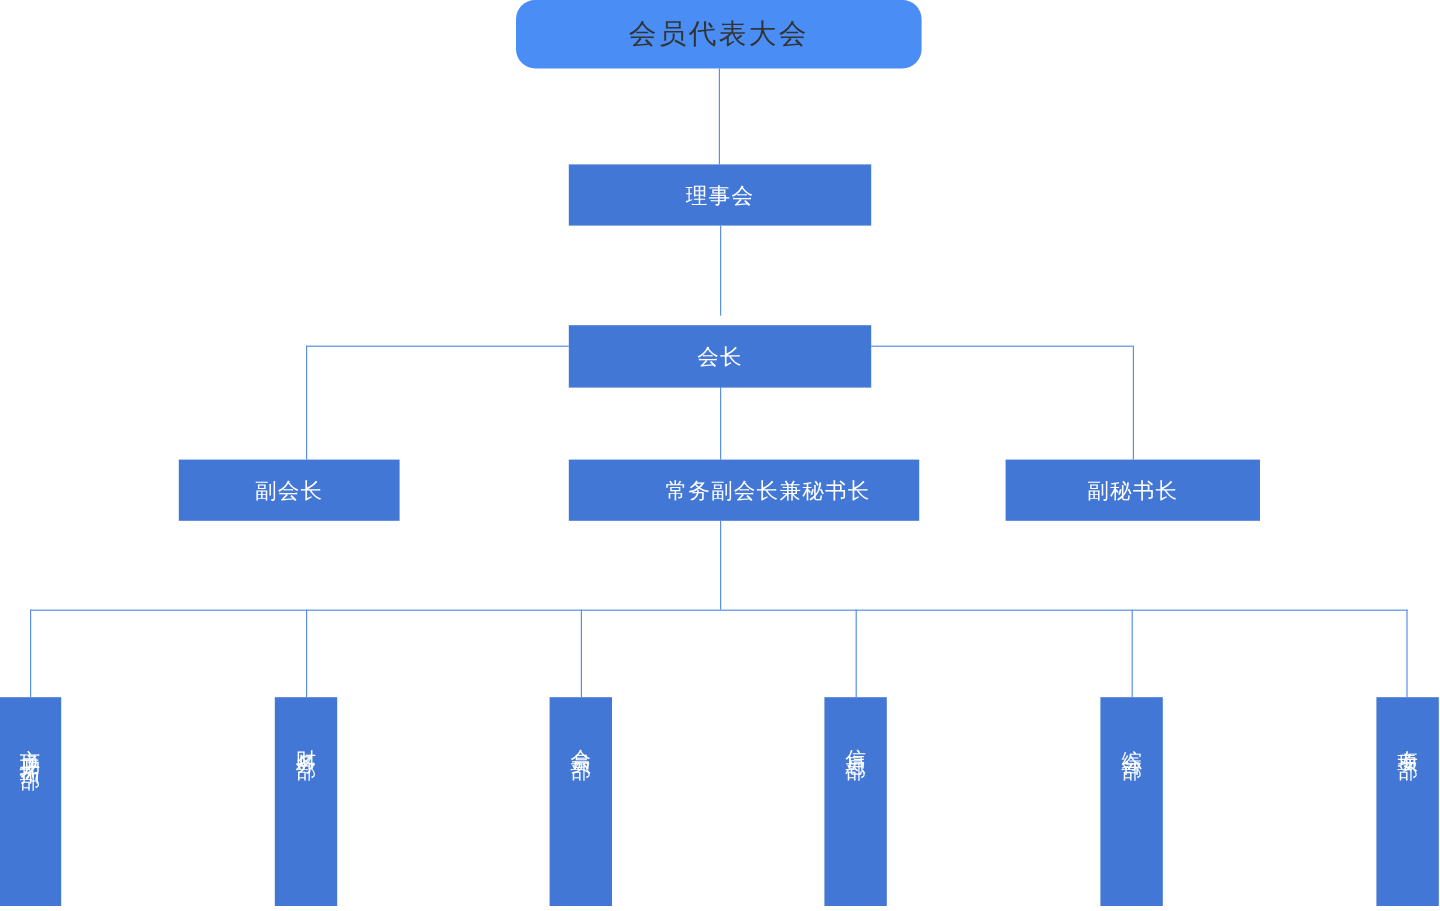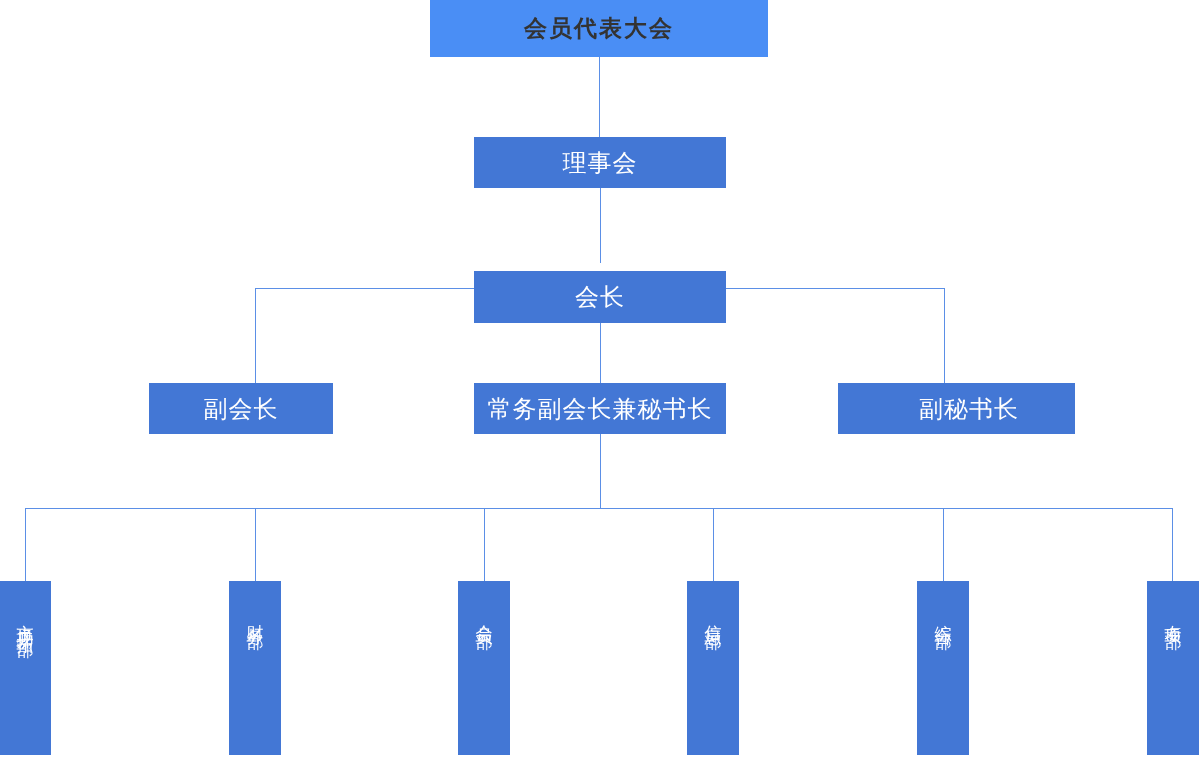--- a/index.html
+++ b/index.html
@@ -21,30 +21,31 @@
   }
   .line.v { width: 1px; }
   .line.h { height: 1px; }
   .node {
     position: absolute;
     display: flex;
     align-items: center;
     justify-content: center;
     background: var(--box-bg, #4377d5);
     color: var(--box-text, #ffffff);
-    font-size: 24px;
+    font-size: 18px;
     letter-spacing: 1px;
     white-space: nowrap;
   }
   .node.root {
     background: var(--top-box-bg, #4a8ef5);
     color: var(--top-box-text, #333333);
-    font-weight: bold;
+    font-weight: normal;
     font-size: 23px;
     letter-spacing: 2px;
+    border-radius: 16px;
   }
   .dept {
     position: absolute;
     top: 581px;
     width: 52px;
     height: 174px;
     box-sizing: border-box;
     padding-top: 30px;
     display: flex;
     justify-content: center;
@@ -88,24 +89,24 @@
     <span>理事会</span>
   </div>
 
   <div class="node" style="left:474px; top:271px; width:252px; height:52px;">
     <span>会长</span>
   </div>
 
   <div class="node" style="left:149px; top:383px; width:184px; height:51px;">
     <span>副会长</span>
   </div>
-  <div class="node" style="left:474px; top:383px; width:252px; height:51px;">
+  <div class="node" style="left:474px; top:383px; width:252px; height:51px;padding-left:40px;">
     <span>常务副会长兼秘书长</span>
   </div>
-  <div class="node" style="left:838px; top:383px; width:212px; height:51px;padding-left:25px;">
+  <div class="node" style="left:838px; top:383px; width:212px; height:51px;">
     <span>副秘书长</span>
   </div>
 
   <div class="dept" style="left:-1px;">
     <span class="vtext">市场开拓部</span>
   </div>
   <div class="dept" style="left:229px;">
     <span class="vtext">财务部</span>
   </div>
   <div class="dept" style="left:458px;">

